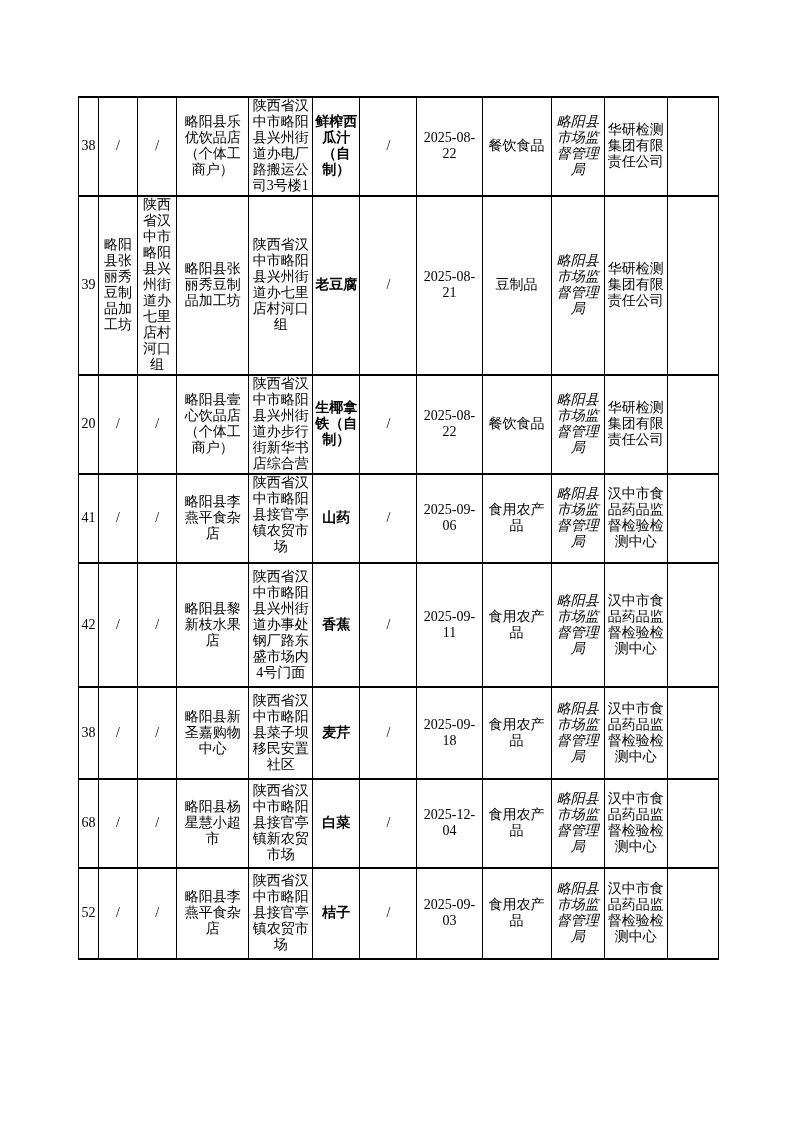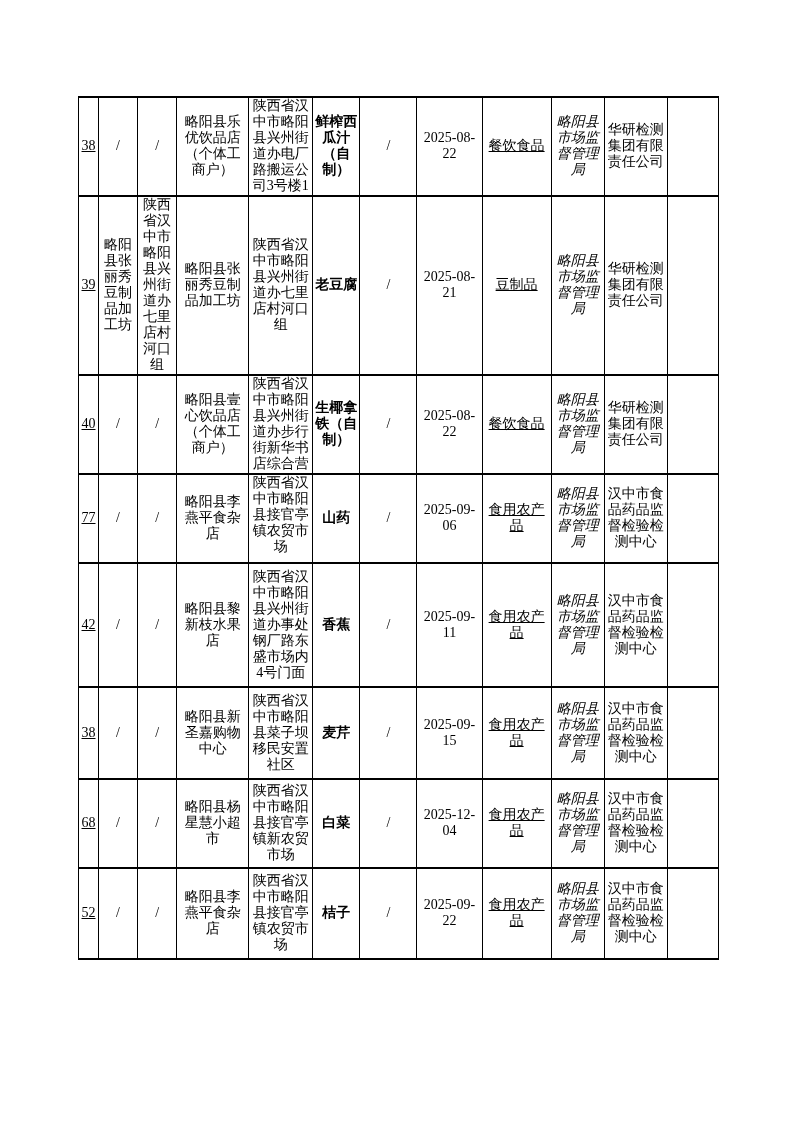--- a/index.html
+++ b/index.html
@@ -40,29 +40,29 @@
   
   tr.r0 { height: 96px; }
   tr.r1 { height: 176px; }
   tr.r2 { height: 99px; }
   tr.r3 { height: 89px; }
   tr.r4 { height: 124px; }
   tr.r5 { height: 92px; }
   tr.r6 { height: 89px; }
   tr.r7 { height: 91px; }
   
-  td.c0  { text-align: center; vertical-align: middle; padding-left: 1px; padding-right: 1px; text-decoration: underline; }
+  td.c0  { text-align: center; vertical-align: middle; padding-left: 1px; padding-right: 1px; }
   td.c1  { text-align: left;   vertical-align: bottom; padding-left: 3px; }
   td.c2  { text-align: left;   vertical-align: bottom; padding-left: 3px; }
   td.c3  { text-align: left;   vertical-align: bottom; }
   td.c4  { text-align: center; vertical-align: middle; }
   td.c5  { text-align: left;   vertical-align: bottom; padding-right: 0; font-weight: bold; }
   td.c6  { text-align: center; vertical-align: middle; }
   td.c7  { text-align: center; vertical-align: middle; font-family: Liberation Serif, serif; }
-  td.c8  { text-align: center; vertical-align: middle; text-decoration: underline; }
+  td.c8  { text-align: center; vertical-align: middle; }
   td.c9  { text-align: left;   vertical-align: middle; font-style: italic; }
   td.c10 { text-align: center; vertical-align: middle; }
   td.c11 { text-align: center; vertical-align: middle; }
   
   tr.r0 td.c4, tr.r2 td.c4, tr.r3 td.c4 { vertical-align: top; }
 </style>
 </head>
 <body>
 
 <div class="page">
@@ -104,35 +104,35 @@
           <td class="c4">陕西省汉中市略阳县兴州街道办七里店村河口组</td>
           <td class="c5">老豆腐</td>
           <td class="c6">/</td>
           <td class="c7">2025-08-21</td>
           <td class="c8">豆制品</td>
           <td class="c9">略阳县市场监督管理局</td>
           <td class="c10">华研检测集团有限责任公司</td>
           <td class="c11"></td>
         </tr>
         <tr class="r2">
-          <td class="c0">40</td>
+          <td class="c0">20</td>
           <td class="c1">/</td>
           <td class="c2">/</td>
           <td class="c3">略阳县壹心饮品店（个体工商户）</td>
           <td class="c4">陕西省汉中市略阳县兴州街道办步行街新华书店综合营</td>
           <td class="c5">生椰拿铁（自制）</td>
           <td class="c6">/</td>
           <td class="c7">2025-08-22</td>
           <td class="c8">餐饮食品</td>
           <td class="c9">略阳县市场监督管理局</td>
           <td class="c10">华研检测集团有限责任公司</td>
           <td class="c11"></td>
         </tr>
         <tr class="r3">
-          <td class="c0">77</td>
+          <td class="c0">41</td>
           <td class="c1">/</td>
           <td class="c2">/</td>
           <td class="c3">略阳县李燕平食杂店</td>
           <td class="c4">陕西省汉中市略阳县接官亭镇农贸市场</td>
           <td class="c5">山药</td>
           <td class="c6">/</td>
           <td class="c7">2025-09-06</td>
           <td class="c8">食用农产品</td>
           <td class="c9">略阳县市场监督管理局</td>
           <td class="c10">汉中市食品药品监督检验检测中心</td>
@@ -153,21 +153,21 @@
           <td class="c11"></td>
         </tr>
         <tr class="r5">
           <td class="c0">38</td>
           <td class="c1">/</td>
           <td class="c2">/</td>
           <td class="c3">略阳县新圣嘉购物中心</td>
           <td class="c4">陕西省汉中市略阳县菜子坝移民安置社区</td>
           <td class="c5">麦芹</td>
           <td class="c6">/</td>
-          <td class="c7">2025-09-15</td>
+          <td class="c7">2025-09-18</td>
           <td class="c8">食用农产品</td>
           <td class="c9">略阳县市场监督管理局</td>
           <td class="c10">汉中市食品药品监督检验检测中心</td>
           <td class="c11"></td>
         </tr>
         <tr class="r6">
           <td class="c0">68</td>
           <td class="c1">/</td>
           <td class="c2">/</td>
           <td class="c3">略阳县杨星慧小超市</td>
@@ -181,21 +181,21 @@
           <td class="c11"></td>
         </tr>
         <tr class="r7">
           <td class="c0">52</td>
           <td class="c1">/</td>
           <td class="c2">/</td>
           <td class="c3">略阳县李燕平食杂店</td>
           <td class="c4">陕西省汉中市略阳县接官亭镇农贸市场</td>
           <td class="c5">桔子</td>
           <td class="c6">/</td>
-          <td class="c7">2025-09-22</td>
+          <td class="c7">2025-09-03</td>
           <td class="c8">食用农产品</td>
           <td class="c9">略阳县市场监督管理局</td>
           <td class="c10">汉中市食品药品监督检验检测中心</td>
           <td class="c11"></td>
         </tr>
       </tbody>
   </table>
 </div>
 
 </body></html>

